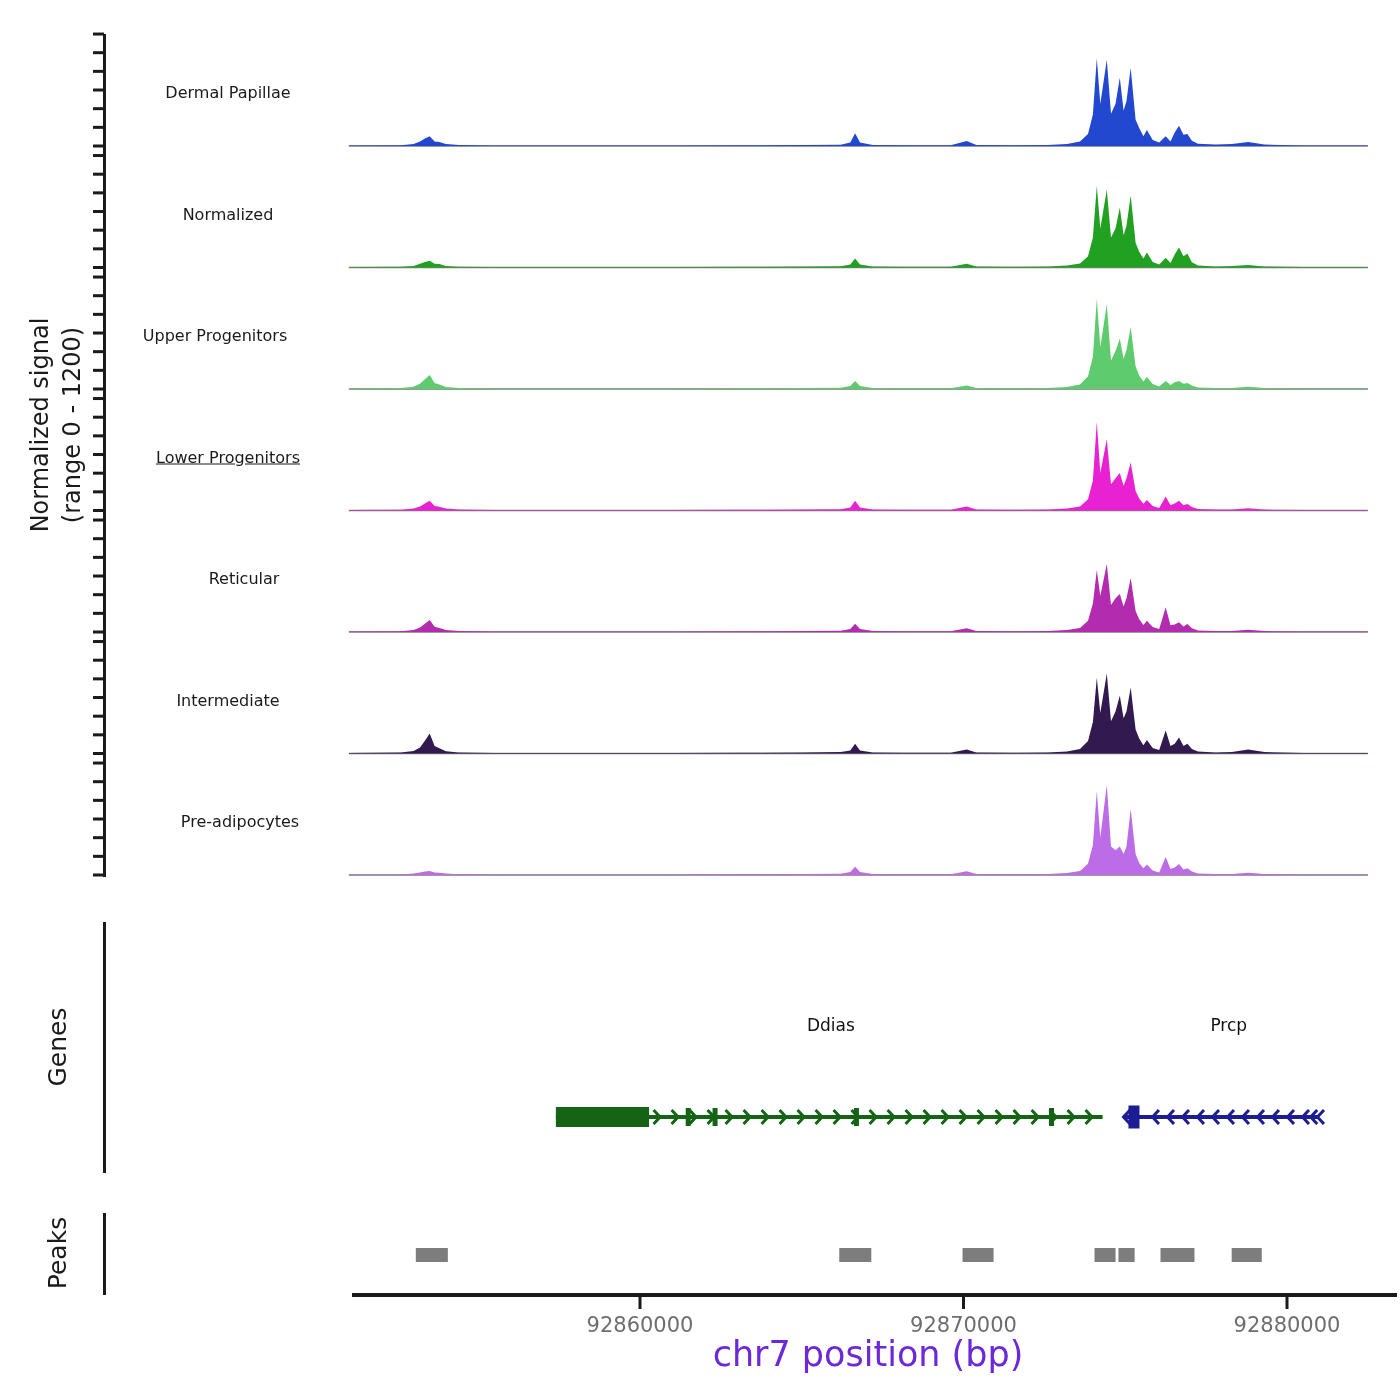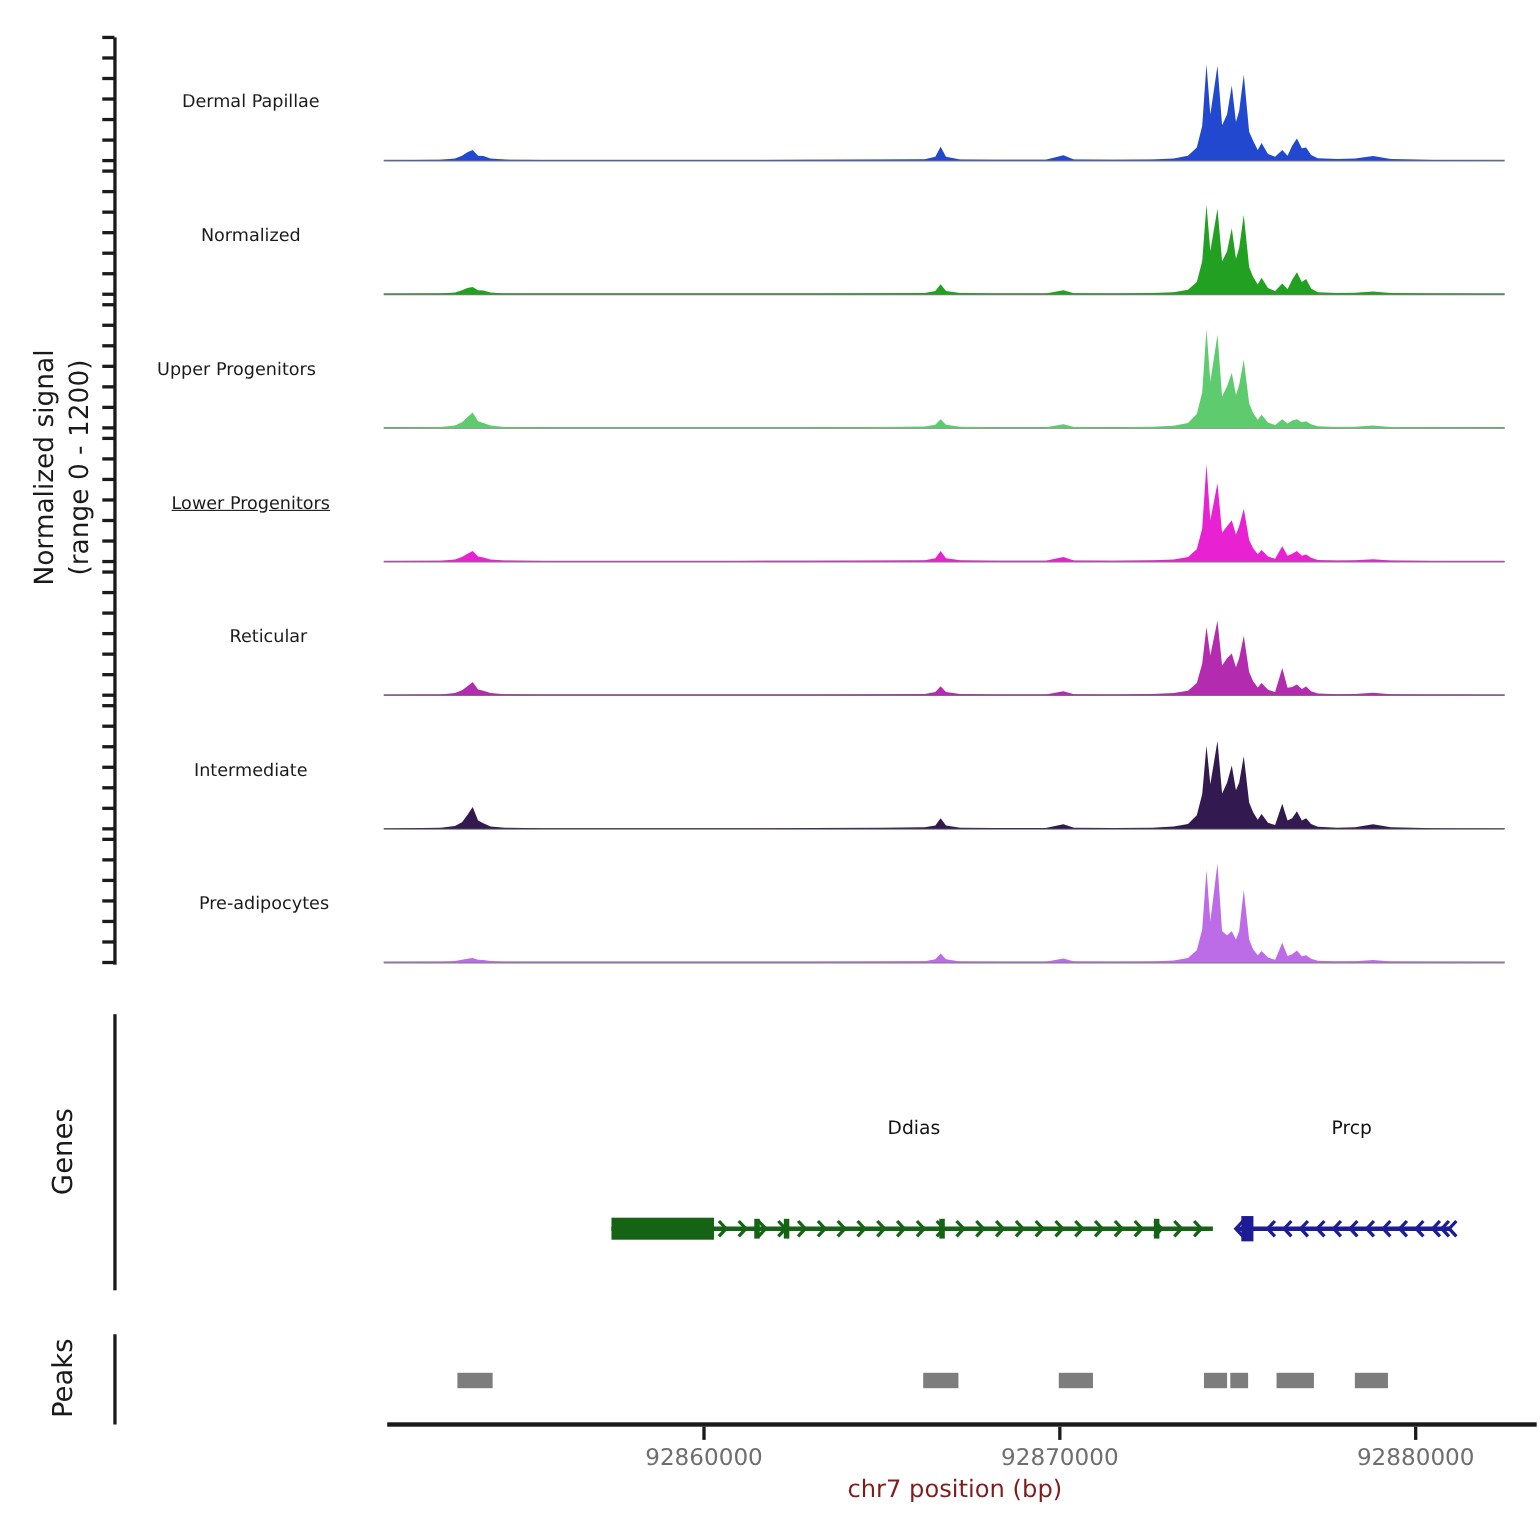--- a/index.html
+++ b/index.html
@@ -4,21 +4,21 @@
 <style>
   html,body{margin:0;padding:0;background:#fff}
   .fig{position:relative;width:1400px;height:1400px;background:#fff;
        font-family:"DejaVu Sans",sans-serif;overflow:hidden}
   .fig svg{position:absolute;left:0;top:0}
   .lbl{position:absolute;transform:translate(-50%,-50%);white-space:nowrap;color:#1a1a1a}
   .track-lbl{font-size:16px}
   .ylab{font-size:24px;text-align:center;line-height:1.32;
         transform:translate(-50%,-50%) rotate(-90deg)}
   .side-lbl{font-size:25px;transform:translate(-50%,-50%) rotate(-90deg)}
-  .xtitle{font-size:22px;color:#7f1d1d}
+  .xtitle{font-size:35px;color:#6d28d9}
 </style>
 </head>
 <body>
 
 <div class="fig">
   <svg id="chart-svg" width="1400" height="1400" viewBox="0 0 1400 1400">
       <rect x="103" y="34" width="3" height="843" fill="#1a1a1a"></rect>
       <rect x="93" y="144.5" width="11" height="3" fill="#1a1a1a"></rect>
       <rect x="93" y="125.84" width="11" height="3" fill="#1a1a1a"></rect>
       <rect x="93" y="107.18" width="11" height="3" fill="#1a1a1a"></rect>

